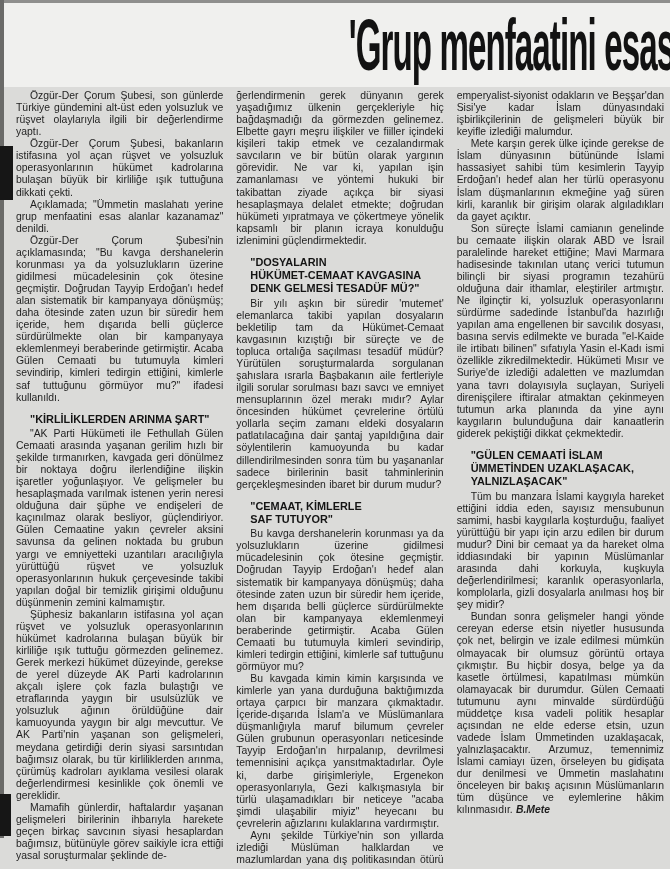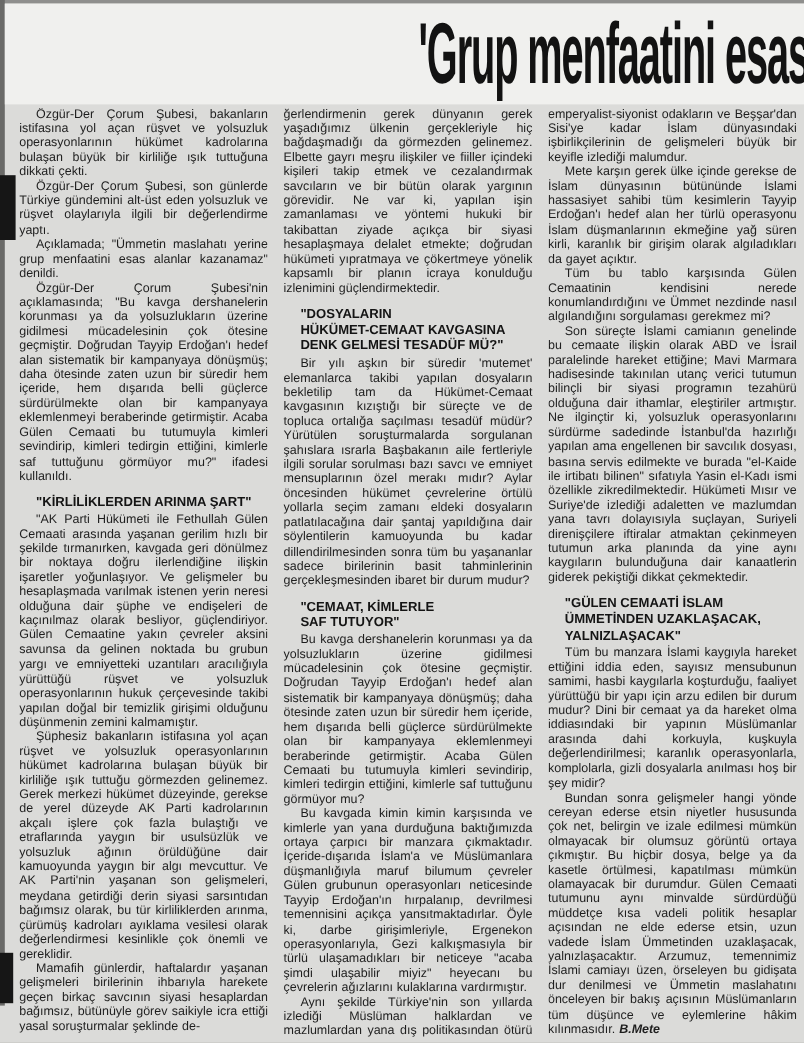--- a/index.html
+++ b/index.html
@@ -88,22 +88,22 @@
   <div class="left-rule"></div>
   <div class="ink-block ink-block-1"></div>
   <div class="ink-block ink-block-2"></div>
 
   <div class="headline-band">
     <h1 class="headline-text" style="margin:0">'Grup menfaatini esas alanlar kaybeder'</h1>
   </div>
 
   <div class="columns">
     <div class="col">
+        <p class="para">Özgür-Der Çorum Şubesi, son günlerde Türkiye gündemini alt-üst eden yolsuzluk ve rüşvet olaylarıyla ilgili bir değerlendirme yaptı.</p>
         <p class="para">Özgür-Der Çorum Şubesi, bakanların istifasına yol açan rüşvet ve yolsuzluk operasyonlarının hükümet kadrolarına bulaşan büyük bir kirliliğe ışık tuttuğuna dikkati çekti.</p>
-        <p class="para">Özgür-Der Çorum Şubesi, son günlerde Türkiye gündemini alt-üst eden yolsuzluk ve rüşvet olaylarıyla ilgili bir değerlendirme yaptı.</p>
         <p class="para">Açıklamada; "Ümmetin maslahatı yerine grup menfaatini esas alanlar kazanamaz" denildi.</p>
         <p class="para">Özgür-Der Çorum Şubesi'nin açıklamasında; "Bu kavga dershanelerin korunması ya da yolsuzlukların üzerine gidilmesi mücadelesinin çok ötesine geçmiştir. Doğrudan Tayyip Erdoğan'ı hedef alan sistematik bir kampanyaya dönüşmüş; daha ötesinde zaten uzun bir süredir hem içeride, hem dışarıda belli güçlerce sürdürülmekte olan bir kampanyaya eklemlenmeyi beraberinde getirmiştir. Acaba Gülen Cemaati bu tutumuyla kimleri sevindirip, kimleri tedirgin ettiğini, kimlerle saf tuttuğunu görmüyor mu?" ifadesi kullanıldı.</p>
         <h2 class="subhead">"KİRLİLİKLERDEN ARINMA ŞART"</h2>
         <p class="para">"AK Parti Hükümeti ile Fethullah Gülen Cemaati arasında yaşanan gerilim hızlı bir şekilde tırmanırken, kavgada geri dönülmez bir noktaya doğru ilerlendiğine ilişkin işaretler yoğunlaşıyor. Ve gelişmeler bu hesaplaşmada varılmak istenen yerin neresi olduğuna dair şüphe ve endişeleri de kaçınılmaz olarak besliyor, güçlendiriyor. Gülen Cemaatine yakın çevreler aksini savunsa da gelinen noktada bu grubun yargı ve emniyetteki uzantıları aracılığıyla yürüttüğü rüşvet ve yolsuzluk operasyonlarının hukuk çerçevesinde takibi yapılan doğal bir temizlik girişimi olduğunu düşünmenin zemini kalmamıştır.</p>
         <p class="para">Şüphesiz bakanların istifasına yol açan rüşvet ve yolsuzluk operasyonlarının hükümet kadrolarına bulaşan büyük bir kirliliğe ışık tuttuğu görmezden gelinemez. Gerek merkezi hükümet düzeyinde, gerekse de yerel düzeyde AK Parti kadrolarının akçalı işlere çok fazla bulaştığı ve etraflarında yaygın bir usulsüzlük ve yolsuzluk ağının örüldüğüne dair kamuoyunda yaygın bir algı mevcuttur. Ve AK Parti'nin yaşanan son gelişmeleri, meydana getirdiği derin siyasi sarsıntıdan bağımsız olarak, bu tür kirliliklerden arınma, çürümüş kadroları ayıklama vesilesi olarak değerlendirmesi kesinlikle çok önemli ve gereklidir.</p>
         <p class="para">Mamafih günlerdir, haftalardır yaşanan gelişmeleri birilerinin ihbarıyla harekete geçen birkaç savcının siyasi hesaplardan bağımsız, bütünüyle görev saikiyle icra ettiği yasal soruşturmalar şeklinde de-</p>
       </div>
     <div class="col">
         <p class="para" style="text-indent: 0px;">ğerlendirmenin gerek dünyanın gerek yaşadığımız ülkenin gerçekleriyle hiç bağdaşmadığı da görmezden gelinemez. Elbette gayrı meşru ilişkiler ve fiiller içindeki kişileri takip etmek ve cezalandırmak savcıların ve bir bütün olarak yargının görevidir. Ne var ki, yapılan işin zamanlaması ve yöntemi hukuki bir takibattan ziyade açıkça bir siyasi hesaplaşmaya delalet etmekte; doğrudan hükümeti yıpratmaya ve çökertmeye yönelik kapsamlı bir planın icraya konulduğu izlenimini güçlendirmektedir.</p>
         <h2 class="subhead">"DOSYALARIN
@@ -112,21 +112,20 @@
         <p class="para">Bir yılı aşkın bir süredir 'mutemet' elemanlarca takibi yapılan dosyaların bekletilip tam da Hükümet-Cemaat kavgasının kızıştığı bir süreçte ve de topluca ortalığa saçılması tesadüf müdür? Yürütülen soruşturmalarda sorgulanan şahıslara ısrarla Başbakanın aile fertleriyle ilgili sorular sorulması bazı savcı ve emniyet mensuplarının özel merakı mıdır? Aylar öncesinden hükümet çevrelerine örtülü yollarla seçim zamanı eldeki dosyaların patlatılacağına dair şantaj yapıldığına dair söylentilerin kamuoyunda bu kadar dillendirilmesinden sonra tüm bu yaşananlar sadece birilerinin basit tahminlerinin gerçekleşmesinden ibaret bir durum mudur?</p>
         <h2 class="subhead">"CEMAAT, KİMLERLE
 SAF TUTUYOR"</h2>
         <p class="para">Bu kavga dershanelerin korunması ya da yolsuzlukların üzerine gidilmesi mücadelesinin çok ötesine geçmiştir. Doğrudan Tayyip Erdoğan'ı hedef alan sistematik bir kampanyaya dönüşmüş; daha ötesinde zaten uzun bir süredir hem içeride, hem dışarıda belli güçlerce sürdürülmekte olan bir kampanyaya eklemlenmeyi beraberinde getirmiştir. Acaba Gülen Cemaati bu tutumuyla kimleri sevindirip, kimleri tedirgin ettiğini, kimlerle saf tuttuğunu görmüyor mu?</p>
         <p class="para">Bu kavgada kimin kimin karşısında ve kimlerle yan yana durduğuna baktığımızda ortaya çarpıcı bir manzara çıkmaktadır. İçeride-dışarıda İslam'a ve Müslümanlara düşmanlığıyla maruf bilumum çevreler Gülen grubunun operasyonları neticesinde Tayyip Erdoğan'ın hırpalanıp, devrilmesi temennisini açıkça yansıtmaktadırlar. Öyle ki, darbe girişimleriyle, Ergenekon operasyonlarıyla, Gezi kalkışmasıyla bir türlü ulaşamadıkları bir neticeye "acaba şimdi ulaşabilir miyiz" heyecanı bu çevrelerin ağızlarını kulaklarına vardırmıştır.</p>
         <p class="para">Aynı şekilde Türkiye'nin son yıllarda izlediği Müslüman halklardan ve mazlumlardan yana dış politikasından ötürü Tayyip Erdoğan'ı hedef tahtasına oturttuğu bilinen</p>
       </div>
     <div class="col">
         <p class="para" style="text-indent: 0px;">emperyalist-siyonist odakların ve Beşşar'dan Sisi'ye kadar İslam dünyasındaki işbirlikçilerinin de gelişmeleri büyük bir keyifle izlediği malumdur.</p>
         <p class="para">Mete karşın gerek ülke içinde gerekse de İslam dünyasının bütününde İslami hassasiyet sahibi tüm kesimlerin Tayyip Erdoğan'ı hedef alan her türlü operasyonu İslam düşmanlarının ekmeğine yağ süren kirli, karanlık bir girişim olarak algıladıkları da gayet açıktır.</p>
-        <p class="para">Tüm bu tablo karşısında Gülen Cemaatinin kendisini nerede konumlandırdığını ve Ümmet nezdinde nasıl algılandığını sorgulaması gerekmez mi?</p>
         <p class="para">Son süreçte İslami camianın genelinde bu cemaate ilişkin olarak ABD ve İsrail paralelinde hareket ettiğine; Mavi Marmara hadisesinde takınılan utanç verici tutumun bilinçli bir siyasi programın tezahürü olduğuna dair ithamlar, eleştiriler artmıştır. Ne ilginçtir ki, yolsuzluk operasyonlarını sürdürme sadedinde İstanbul'da hazırlığı yapılan ama engellenen bir savcılık dosyası, basına servis edilmekte ve burada "el-Kaide ile irtibatı bilinen" sıfatıyla Yasin el-Kadı ismi özellikle zikredilmektedir. Hükümeti Mısır ve Suriye'de izlediği adaletten ve mazlumdan yana tavrı dolayısıyla suçlayan, Suriyeli direnişçilere iftiralar atmaktan çekinmeyen tutumun arka planında da yine aynı kaygıların bulunduğuna dair kanaatlerin giderek pekiştiği dikkat çekmektedir.</p>
         <h2 class="subhead">"GÜLEN CEMAATİ İSLAM
 ÜMMETİNDEN UZAKLAŞACAK,
 YALNIZLAŞACAK"</h2>
         <p class="para">Tüm bu manzara İslami kaygıyla hareket ettiğini iddia eden, sayısız mensubunun samimi, hasbi kaygılarla koşturduğu, faaliyet yürüttüğü bir yapı için arzu edilen bir durum mudur? Dini bir cemaat ya da hareket olma iddiasındaki bir yapının Müslümanlar arasında dahi korkuyla, kuşkuyla değerlendirilmesi; karanlık operasyonlarla, komplolarla, gizli dosyalarla anılması hoş bir şey midir?</p>
         <p class="para">Bundan sonra gelişmeler hangi yönde cereyan ederse etsin niyetler hususunda çok net, belirgin ve izale edilmesi mümkün olmayacak bir olumsuz görüntü ortaya çıkmıştır. Bu hiçbir dosya, belge ya da kasetle örtülmesi, kapatılması mümkün olamayacak bir durumdur. Gülen Cemaati tutumunu aynı minvalde sürdürdüğü müddetçe kısa vadeli politik hesaplar açısından ne elde ederse etsin, uzun vadede İslam Ümmetinden uzaklaşacak, yalnızlaşacaktır. Arzumuz, temennimiz İslami camiayı üzen, örseleyen bu gidişata dur denilmesi ve Ümmetin maslahatını önceleyen bir bakış açısının Müslümanların tüm düşünce ve eylemlerine hâkim kılınmasıdır. <b>B.Mete</b></p>
       </div>
   </div>
 </div>
 

